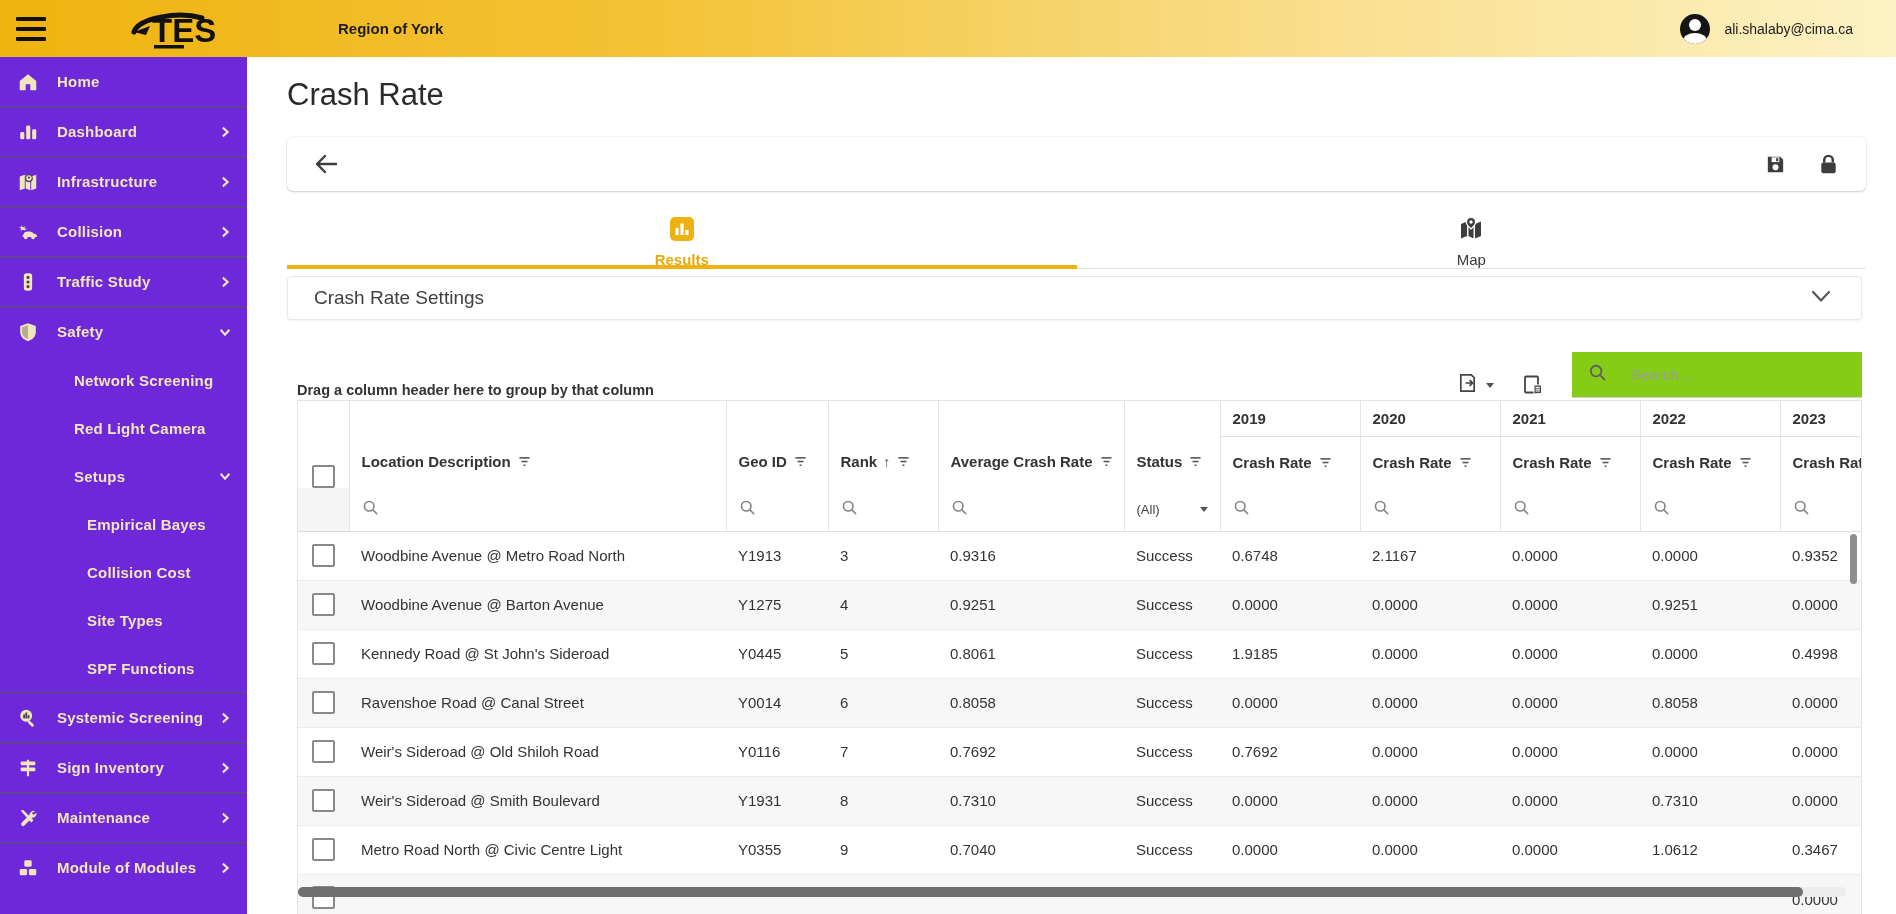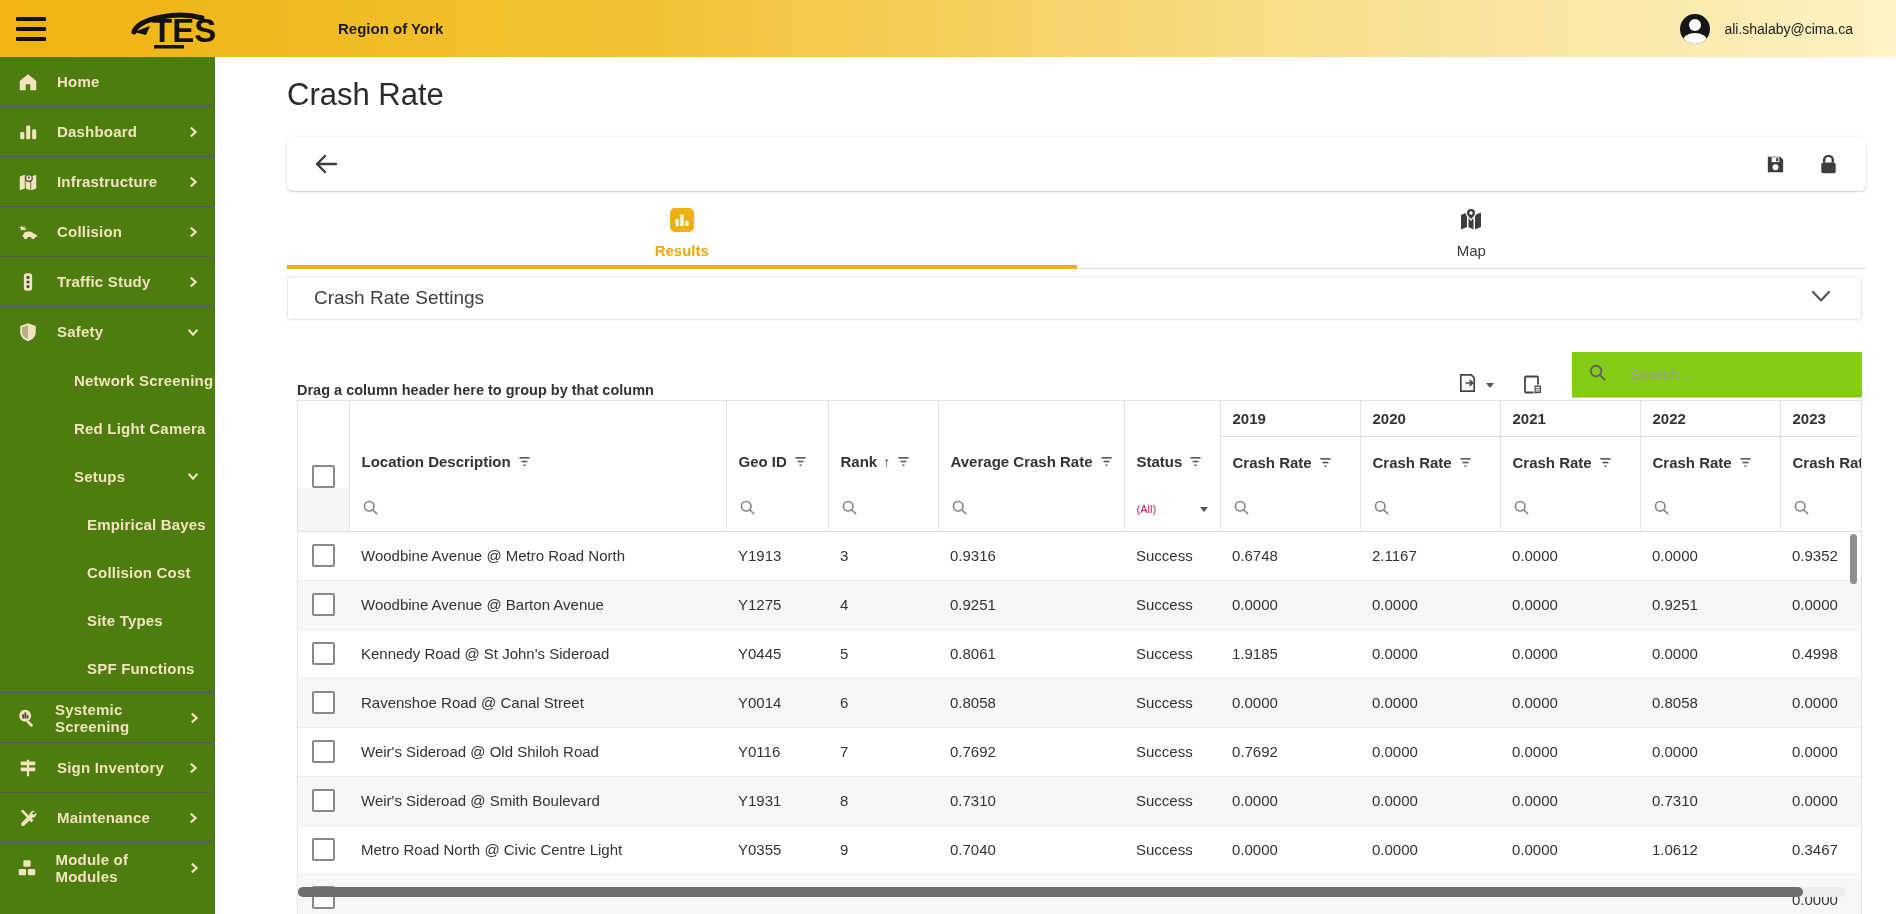--- a/index.html
+++ b/index.html
@@ -14,21 +14,21 @@
   .hamburger span{display:block;height:4px;background:#111;border-radius:1px}
   .logo{margin-left:52px;display:flex;align-items:center}
   .region{margin-left:66px;font-size:15px;font-weight:700;color:#1c1c1c}
   .userbox{margin-left:auto;margin-right:43px;display:flex;align-items:center;gap:14px}
   .avatar{width:30px;height:30px;border-radius:50%;background:#151515;position:relative;overflow:hidden}
   .avatar::before{content:"";position:absolute;left:9px;top:5px;width:12px;height:12px;border-radius:50%;background:#fff}
   .avatar::after{content:"";position:absolute;left:3px;top:19px;width:24px;height:16px;border-radius:50%;background:#fff}
   .email{font-size:14px;color:#1c1c1c}
 
   
-  .sidebar{position:absolute;left:0;top:57px;width:215px;height:857px;background:#4d7c0f;overflow:hidden}
+  .sidebar{position:absolute;left:0;top:57px;width:247px;height:857px;background:#6d28d9;overflow:hidden}
   .side-item{display:flex;align-items:center;cursor:pointer;color:#f2e4bc}
   .side-item.lvl0{height:49px;border-top:1px solid #5a5754}
   .sidebar .side-item.lvl0:first-child{border-top:none}
   .side-item.lvl1,.side-item.lvl2{height:48px}
   .s-icon{width:24px;height:24px;margin-left:16px;margin-right:17px;display:flex;align-items:center;justify-content:center}
   .s-icon svg{width:22px;height:22px}
   .s-label{font-size:15px;font-weight:700;letter-spacing:.2px}
   .lvl1 .s-label{margin-left:74px}
   .lvl2 .s-label{margin-left:87px}
   .chev{margin-left:auto;margin-right:14px;width:16px;height:16px;display:flex;align-items:center;justify-content:center}
@@ -38,21 +38,21 @@
   
   .main{position:absolute;left:247px;top:57px;width:1649px;height:857px;background:#fff}
   .page-title{position:absolute;left:40px;top:20px;font-size:31px;font-weight:300;color:#2b2b2b;margin:0}
 
   .toolbar-card{position:absolute;left:40px;right:30px;top:80px;height:54px;background:#fff;border-radius:6px;
     box-shadow:0 1px 2px rgba(0,0,0,.18),0 0 2px rgba(0,0,0,.12);display:flex;align-items:center;padding:0 26px;box-sizing:border-box}
   .icon-btn{background:none;border:none;padding:0;cursor:pointer;display:flex;align-items:center;justify-content:center}
   .tb-right{margin-left:auto;display:flex;align-items:center;gap:30px}
 
   .tabs{position:absolute;left:40px;right:30px;top:140px;height:71px;display:flex;border-bottom:1px solid #e3e3e3}
-  .tab{flex:1;position:relative;display:flex;flex-direction:column;align-items:center;justify-content:center;gap:5px;cursor:pointer}
+  .tab{flex:1;position:relative;display:flex;flex-direction:column;align-items:center;justify-content:flex-end;gap:5px;cursor:pointer}
   .tab .t-label{font-size:15px;color:#3a3a3a}
   .tab.active .t-label{color:#e7a90e;font-weight:700}
   .tab.active::after{content:"";position:absolute;left:0;right:0;bottom:-1px;height:4px;background:#eeb211}
 
   .settings-card{position:absolute;left:40px;right:34px;top:219px;height:44px;border:1px solid #e7e7e7;border-radius:4px;
     box-shadow:0 1px 2px rgba(0,0,0,.05);display:flex;align-items:center;justify-content:space-between;
     padding:0 30px 0 26px;box-sizing:border-box;cursor:pointer;background:#fff}
   .settings-title{font-size:19px;color:#3f3f3f}
 
   .grid-toolbar{position:absolute;left:50px;right:34px;top:293px;height:48px;display:flex;align-items:flex-end}
@@ -78,21 +78,21 @@
   .dx th.subcap{height:52px;vertical-align:middle;padding-bottom:0}
   .dx thead tr.sub-row th{border-left:1px solid #e4e4e4}
   .dx thead{border-bottom:1px solid #d9d9d9}
   .funnel{width:13px;height:12px;margin-left:7px;vertical-align:-1px}
   .sort-arrow{font-size:14px;color:#444;margin-left:6px;font-weight:400}
   .srch{width:17px;height:17px}
 
   .dx tr.filter-row td{height:43px;border-left:1px solid #e4e4e4;border-bottom:1px solid #dedede;vertical-align:middle}
   .dx tr.filter-row td:first-child{border-left:none;background:#f5f5f5}
   .f-status{display:flex;align-items:center;justify-content:space-between;padding-right:12px}
-  .f-status span{font-size:11px;color:#be185d}
+  .f-status span{font-size:13px;color:#404040}
 
   .dx tbody td{height:49px;font-size:15px;color:#333;border-bottom:1px solid #ececec;vertical-align:middle}
   .dx tbody tr.alt{background:#f7f7f7}
   .cb{width:19px;height:19px;border:2px solid #898989;border-radius:2px;background:#fff;margin:0 auto;cursor:pointer}
   .dx td.t-check,.dx th.c-check{padding:0;text-align:center}
   .dx tr.partial td{border-bottom:none;height:49px;vertical-align:top;padding-top:16px}
 
   .hscroll{position:absolute;left:0;top:486px;width:1548px;height:10px;background:#ededed;border-radius:5px}
   .hscroll .thumb{position:absolute;left:0;top:0;height:10px;width:1505px;background:#6e6e6e;border-radius:5px;cursor:pointer}
   .vscroll-thumb{position:absolute;left:1552px;top:133px;width:7px;height:50px;background:#8e8e8e;border-radius:4px;cursor:pointer}

